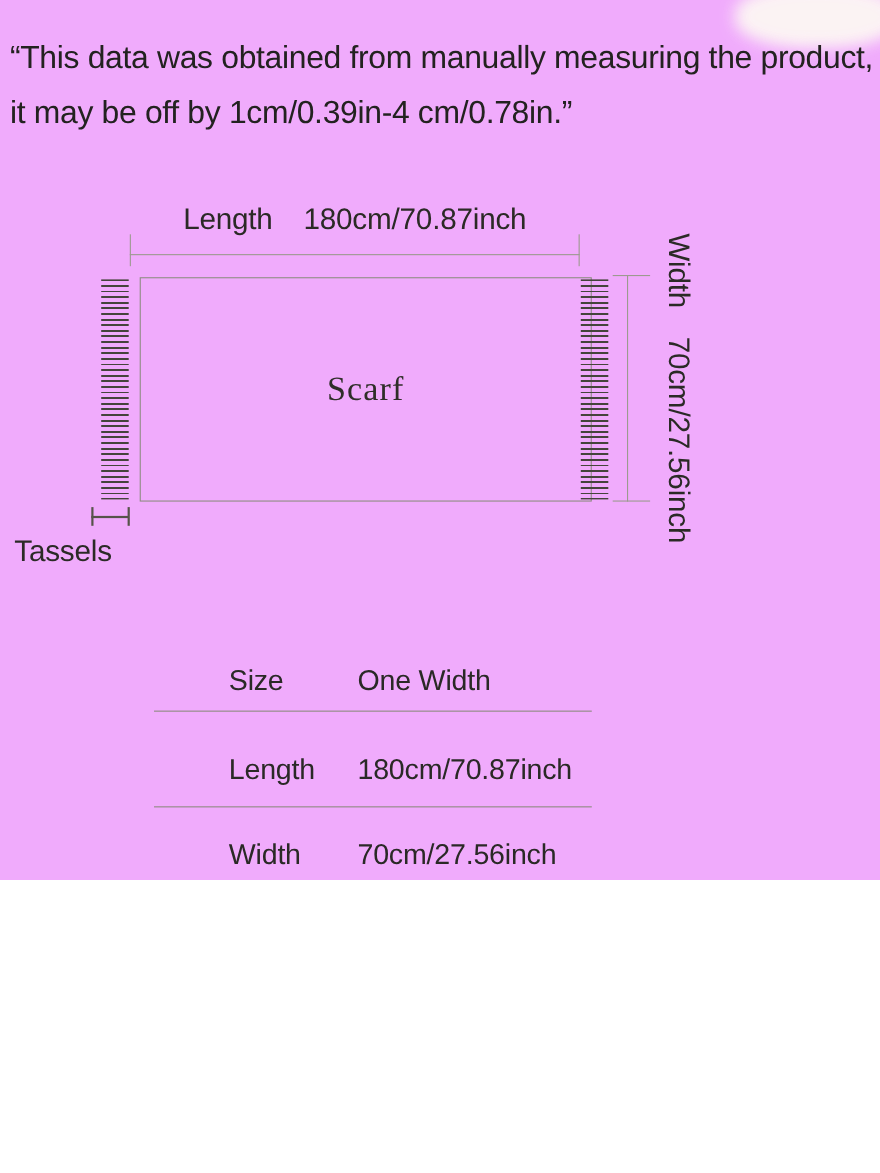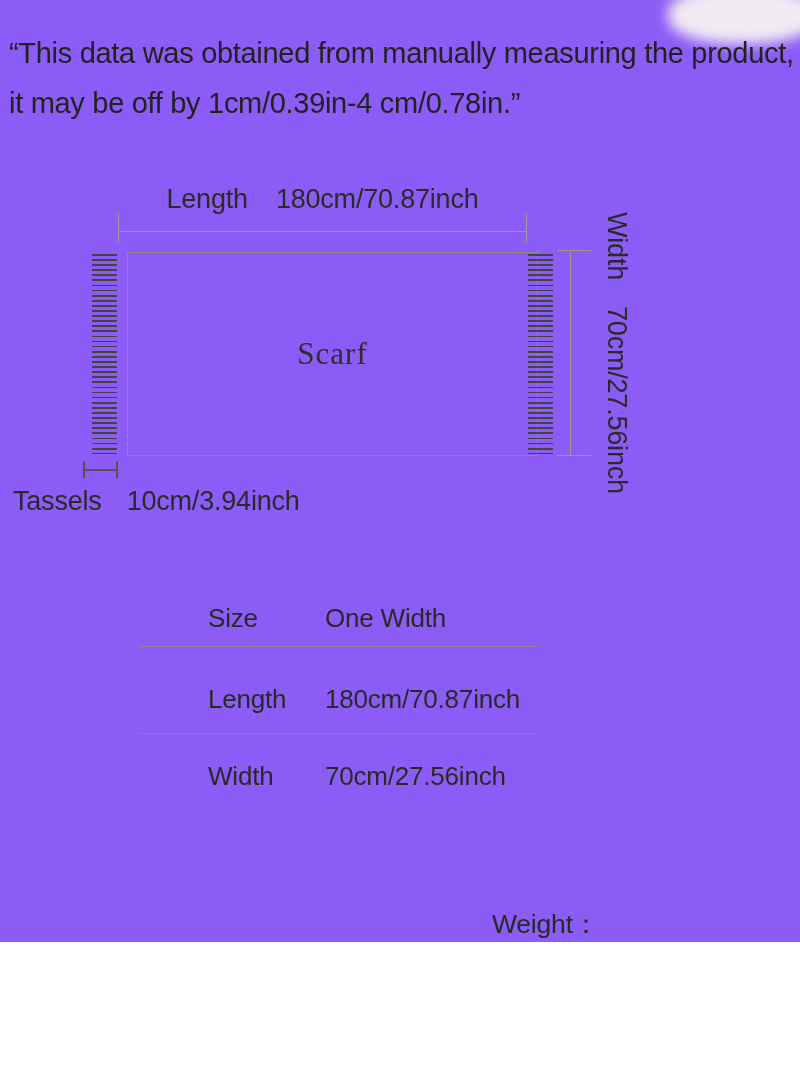--- a/index.html
+++ b/index.html
@@ -1,22 +1,22 @@
 <!DOCTYPE html>
 <html><head>
 <meta charset="utf-8">
 <style>
   html,body { margin:0; padding:0; }
   body { font-family: "Liberation Sans", sans-serif; }
 
   .canvas {
     position: relative;
     width: 800px;
-    height: 942px;
-    background: #8b5cf6;
+    height: 800px;
+    background: #f0abfc;
     overflow: hidden;
     color: #2a2925;
   }
 
   .corner-patch {
     position: absolute;
     top: -14px; right: -18px;
     width: 150px; height: 58px;
     background: #fdfbf3;
     border-radius: 45%;
@@ -78,21 +78,21 @@
     display: flex; gap: 26px;
     font-size: 27px; letter-spacing: -0.2px; color: #2b2a26;
     white-space: nowrap;
     transform: rotate(90deg);
     transform-origin: top left;
   }
 
   .tassel-caption {
     position: absolute;
     left: 13px; top: 486px;
-    display: flex; gap: 25px;
+    display: flex; gap: 11px;
     font-size: 27px; letter-spacing: -0.2px; color: #2b2a26;
     white-space: nowrap;
   }
 
   
   .t-row {
     position: absolute;
     left: 208px;
     display: flex;
     font-size: 26px; letter-spacing: -0.2px; color: #2a2926;
@@ -154,21 +154,20 @@
     <span>Width</span>
     <span>70cm/27.56inch</span>
   </div>
 
   <div class="dim-line dark" style="left:83px; top:469px; width:34px; height:1.5px;"></div>
   <div class="dim-line dark" style="left:83px; top:461px; width:1.5px; height:17px;"></div>
   <div class="dim-line dark" style="left:116px; top:461px; width:1.5px; height:17px;"></div>
 
   <div class="tassel-caption">
     <span>Tassels</span>
-    <span>10cm/3.94inch</span>
   </div>
 
   <div class="t-row r0">
     <span class="t-label">Size</span>
     <span class="t-value">One Width</span>
   </div>
   <div class="t-line l0"></div>
   <div class="t-row r1">
     <span class="t-label">Length</span>
     <span class="t-value">180cm/70.87inch</span>

